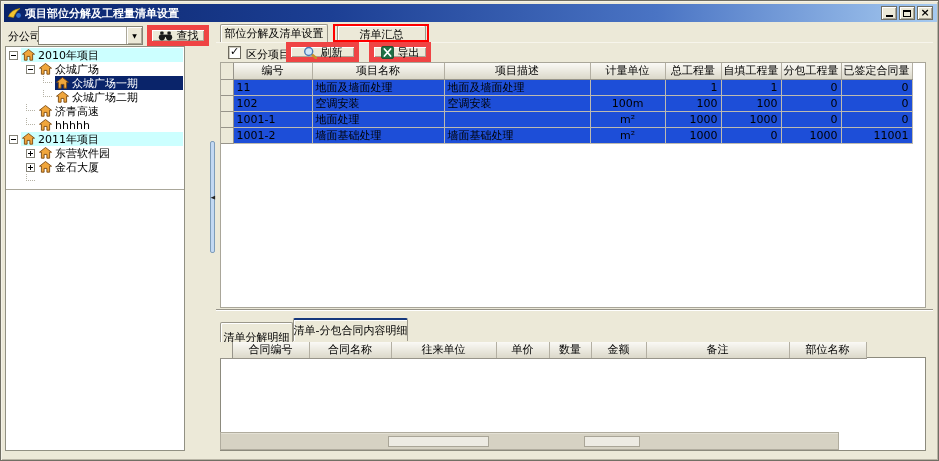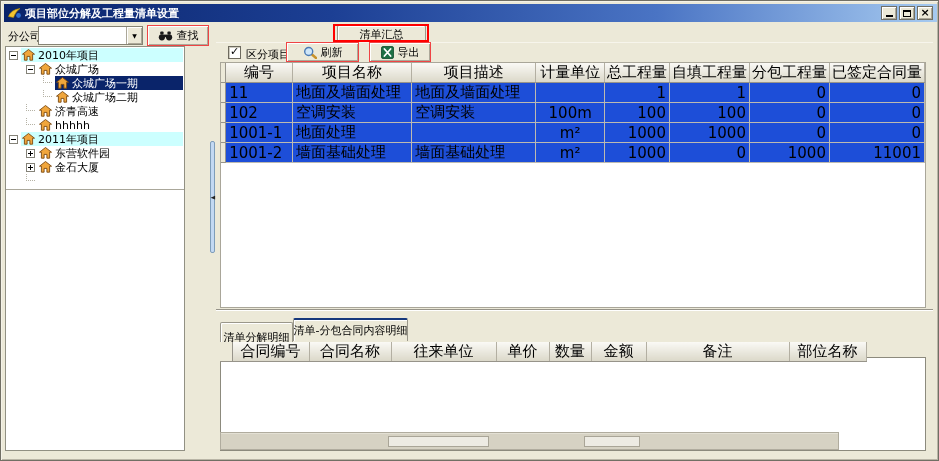--- a/index.html
+++ b/index.html
@@ -18,21 +18,21 @@
   .app-icon{width:15px;height:14px;margin-right:3px;flex:none;display:inline-flex;}
   .title-text{color:#fff;font-weight:bold;font-size:11px;white-space:nowrap;flex:1 1 auto;overflow:hidden;}
   .win-btns{display:flex;gap:2px;flex:none;margin-right:1px;}
   .winbtn{width:16px;height:14px;background:#ece9d8;border:1px solid #716f64;
     box-shadow:inset 1px 1px 0 #fff, inset -1px -1px 0 #aca899;
     display:flex;align-items:center;justify-content:center;cursor:default;}
   .glyph-min{width:7px;height:2px;background:#000;margin-top:6px;}
   .glyph-max{width:8px;height:7px;border:1px solid #000;border-top-width:2px;}
   .glyph-close{font-size:11px;font-weight:bold;line-height:10px;}
   
-  .btn3d{background:#ece9d8;border:1px solid #ef4444;
+  .btn3d{background:#ece9d8;border:5px solid #ef4444;
     box-shadow:inset 1px 1px 0 #fff, inset -1px -1px 0 #aca899;
     font-family:Liberation Serif, serif;font-size:11px;color:#000;
     display:inline-flex;align-items:center;justify-content:center;gap:4px;padding:0;}
   
   .lbl-branch{position:absolute;left:7px;top:28px;}
   .combo{position:absolute;left:37px;top:25px;width:105px;height:19px;background:#fff;
     border:1px solid #858374;display:flex;}
   .combo-field{flex:1 1 auto;padding:2px 3px;overflow:hidden;white-space:nowrap;}
   .combo-btn{width:16px;height:100%;background:#ece9d8;border-left:1px solid #aca899;
     box-shadow:inset 1px 1px 0 #fff, inset -1px -1px 0 #aca899;
@@ -74,21 +74,21 @@
     border:1px solid #6d6a5e;box-shadow:inset 1px 1px 0 #cfccc0;
     display:flex;align-items:center;justify-content:center;}
   .check{font-size:11px;font-weight:bold;line-height:10px;margin-top:-1px;}
   .cb-label{position:absolute;left:245px;top:46px;}
   .tool-btn{position:absolute;top:41px;height:20px;}
   .btn-refresh{left:285px;width:73px;}
   .btn-export{left:368px;width:62px;}
   
   .main-grid{position:absolute;left:219px;top:61px;width:706px;height:246px;
     background:#fff;border:1px solid #a9a699;}
-  .grid{border-collapse:collapse;table-layout:fixed;font-size:15px;}
+  .grid{border-collapse:collapse;table-layout:fixed;font-size:11px;}
   .grid th{background:linear-gradient(#faf9f5,#dbd8c9);border-right:1px solid #b3afa2;
     border-bottom:1px solid #97948a;font-weight:normal;height:16px;padding:0 2px;
     overflow:hidden;white-space:nowrap;text-align:center;}
   .grid td{border-right:1px solid #bdbab0;border-bottom:1px solid #bdbab0;height:13px;
     padding:0 3px;white-space:nowrap;overflow:hidden;background:#1d4ed8;}
   .grid td.ind,.grid th.ind{background:#ece9d8;border-right:1px solid #97948a;border-bottom:1px solid #97948a;padding:0;}
   #mainTable td:nth-child(5){text-align:center;}
   #mainTable td:nth-child(n+6){text-align:right;}
   
   .bottom-divider{position:absolute;left:215px;top:308px;width:717px;height:2px;
@@ -270,20 +270,21 @@
           <span class="tconn"></span>
         </div>
       </div>
     <div class="tree-divider"></div>
   </div>
 
   <div class="splitter-bar">
     <span class="splitter-arrow">◀</span>
   </div>
 
+  <div class="tab tab-main1">部位分解及清单设置</div>
   <div class="tab tab-main2">清单汇总</div>
   <div class="annotation" style="border-color: rgb(255, 0, 0);"></div>
   <div class="tabstrip-line"></div>
 
   <span class="checkbox">
     <span class="check">✓</span>
   </span>
   <span class="cb-label">区分项目描述</span>
   <button class="btn3d tool-btn btn-refresh">
     <span style="display:inline-flex;">

